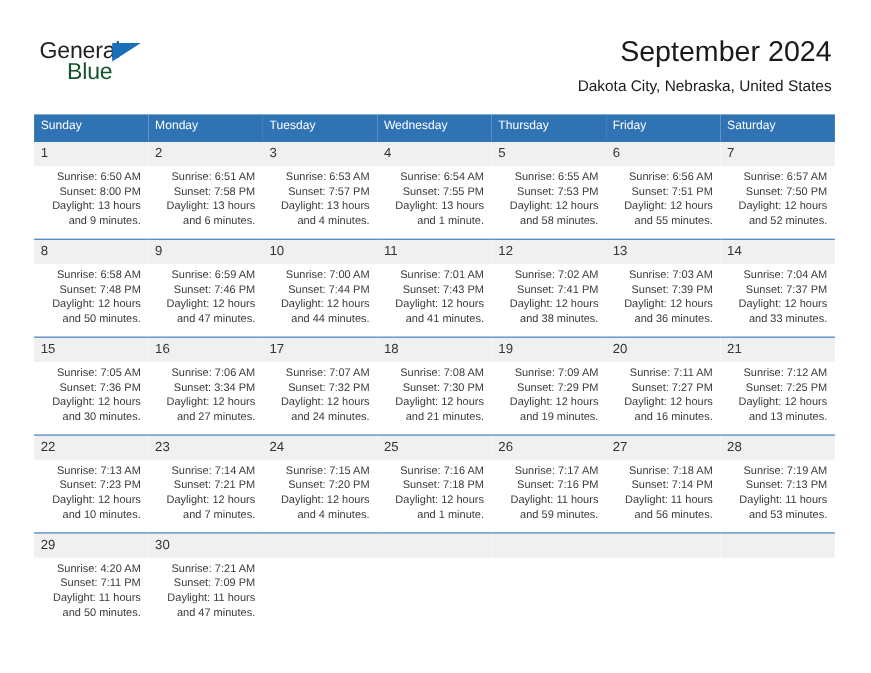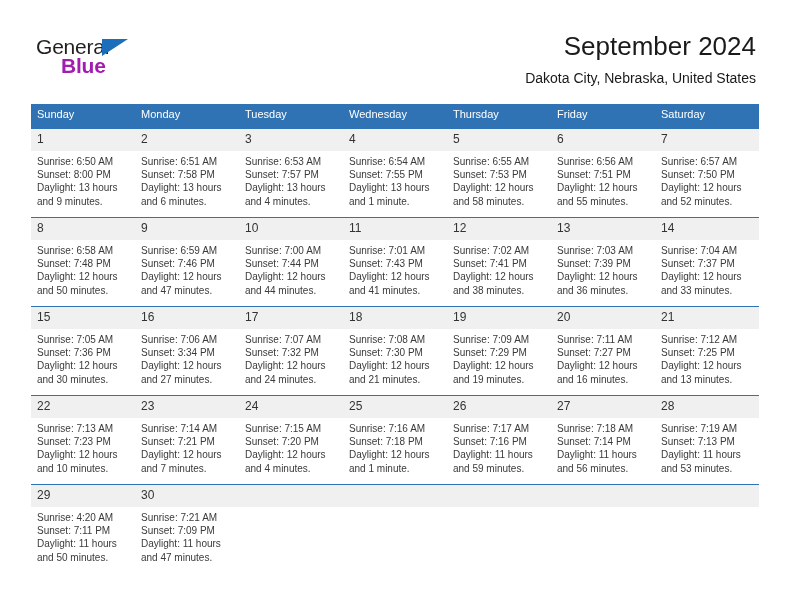--- a/index.html
+++ b/index.html
@@ -52,23 +52,22 @@
     width: 0; height: 0;
     border-left: 26px solid #1b6fba;
     border-bottom: 17px solid transparent;
   }
   .brand-blue {
     position: absolute;
     left: 25px;
     top: 19px;
     font-size: 21px;
     letter-spacing: -0.2px;
-    color: #a21caf;
+    color: #14532d;
     line-height: 22px;
-    font-weight: bold;
   }
 
   .title-block {
     position: absolute;
     right: 36px;
     top: 30px;
     text-align: right;
   }
   .cal-title {
     font-size: 26px;
@@ -129,20 +128,21 @@
     height: 15px;
   }
   .daynum.empty {
     color: transparent;
   }
   .dayinfo {
     padding: 4px 7px 0 6px;
     font-size: 10px;
     line-height: 13.2px;
     color: #3a3a3a;
+    text-align: right;
   }
   .dayinfo div {
     white-space: normal;
   }
   .dayinfo .line {
     display: block;
   }
 </style>
 </head>
 <body>

